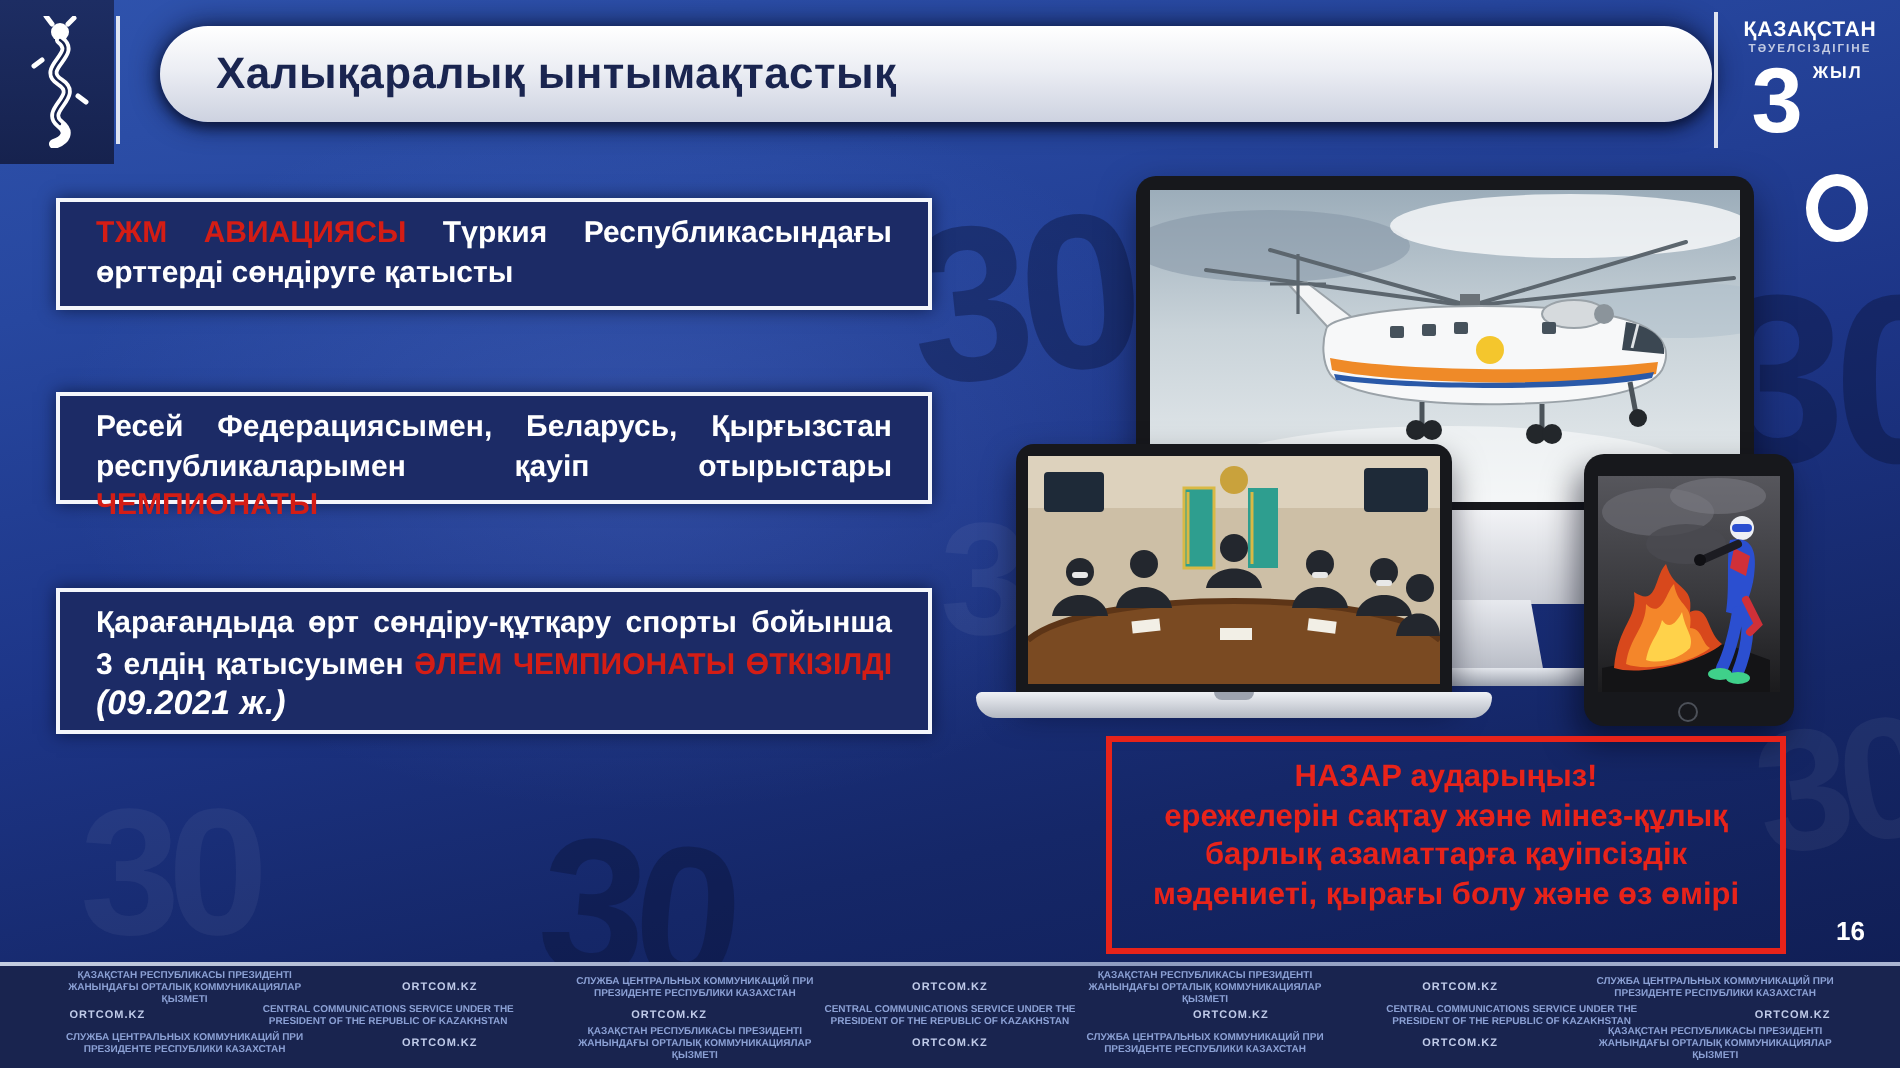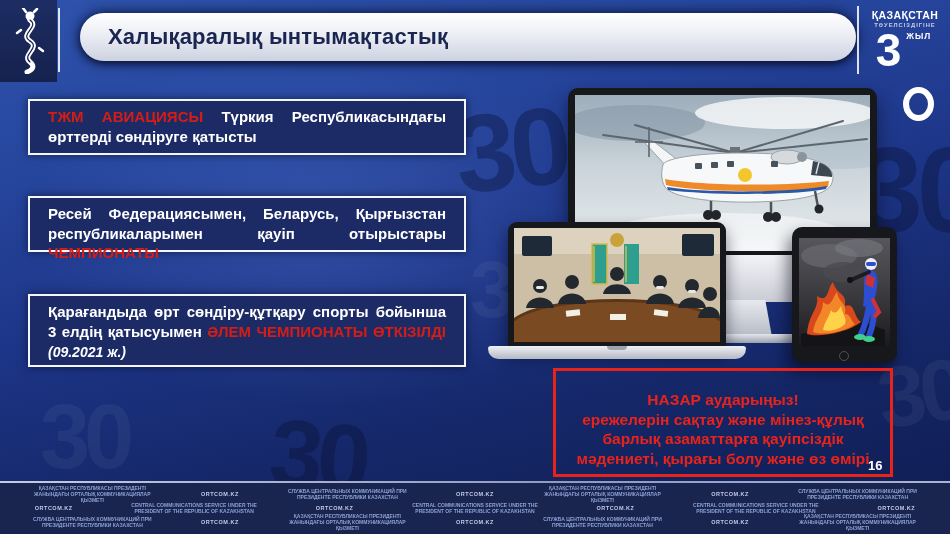--- a/index.html
+++ b/index.html
@@ -34,21 +34,21 @@
   .logo30 .l-three{font-size:46px;line-height:40px;font-weight:800;}
   .logo30 .l-col{display:flex;flex-direction:column;align-items:center;margin-left:2px;gap:45px;}
   .logo30 .l-year{font-size:8.5px;font-weight:800;letter-spacing:1px;margin:1px 0 1px 0;}
   .logo30 .l-ring{width:19px;height:22px;border:6px solid #fff;border-radius:50%;}
 
   
   .ibox{position:absolute;left:28px;width:438px;z-index:3;background:#1c2b66;
     border:2px solid #f4f6fb;box-shadow:0 0 8px rgba(4,8,28,.6);box-sizing:border-box;padding:6px 18px;}
   .ibox p{margin:0;font-size:15px;line-height:19.5px;font-weight:700;color:#ffffff;text-align:justify;}
   .red{color:#d41d15;}
-  .note{font-style:italic;font-size:14px;}
+  .note{font-style:italic;font-size:17px;}
 
   
   .monitor-frame{position:absolute;left:568px;top:88px;width:309px;height:170px;z-index:4;
     background:#17181c;border-radius:10px;padding:7px;box-sizing:border-box;box-shadow:0 8px 18px rgba(0,4,18,.5);}
   .monitor-frame .screen{width:100%;height:100%;overflow:hidden;background:#aebbc4;}
   .monitor-chin{position:absolute;left:568px;top:255px;width:309px;height:47px;z-index:4;
     background:linear-gradient(180deg,#f2f3f6,#c9ccd4);border-radius:0 0 8px 8px;}
   .monitor-neck{position:absolute;left:705px;top:300px;width:67px;height:37px;z-index:4;
     background:linear-gradient(180deg,#e7e9ee,#b6bac4);clip-path:polygon(10% 0,90% 0,100% 100%,0 100%);}
   .monitor-base{position:absolute;left:698px;top:334px;width:99px;height:9px;z-index:4;
@@ -61,24 +61,24 @@
     background:linear-gradient(180deg,#eff1f5,#b3b8c2);border-radius:3px 3px 11px 11px;}
   .laptop-base::after{content:"";position:absolute;left:46%;top:0;width:8%;height:4px;background:#9da3af;border-radius:0 0 4px 4px;}
 
   .tablet-frame{position:absolute;left:792px;top:227px;width:105px;height:136px;z-index:6;
     background:#17181c;border-radius:10px;padding:11px 7px 17px 7px;box-sizing:border-box;box-shadow:-4px 8px 16px rgba(0,4,18,.55);}
   .tablet-frame .screen{width:100%;height:100%;overflow:hidden;background:#2c2c30;}
   .tablet-home{position:absolute;left:839px;top:351px;width:8px;height:8px;border:1.5px solid #4c5058;border-radius:50%;z-index:7;}
 
   
   .warning-box{position:absolute;left:553px;top:368px;width:340px;height:109px;z-index:6;
-    border:3px solid #e8231a;box-sizing:border-box;padding-top:19px;}
+    border:3px solid #e8231a;box-sizing:border-box;padding-top:8px;}
   .warn-line{font-size:15.5px;line-height:19.5px;font-weight:700;color:#e8231a;text-align:center;}
 
-  .page-number{position:absolute;left:868px;top:458px;z-index:6;font-size:13px;font-weight:700;color:#ffffff;}
+  .page-number{position:absolute;left:918px;top:458px;z-index:6;font-size:13px;font-weight:700;color:#ffffff;}
 
   
   .footer-sep{position:absolute;left:0;top:481px;width:950px;height:2px;z-index:6;
     background:linear-gradient(90deg,#c4cde0,#8d9bc0 60%,#aab5d2);}
   .footer-band{position:absolute;left:0;top:483px;width:950px;height:51px;z-index:6;
     background:#19244f;padding-top:4px;box-sizing:border-box;}
   .footer-row{display:flex;justify-content:space-around;align-items:center;height:14px;padding:0 6px;}
   .f-item{text-align:center;}
   .f-text{width:128px;font-size:5px;line-height:6px;font-weight:700;color:#8ba0d4;}
   .f-site{font-size:5.5px;font-weight:800;color:#c0cbe9;letter-spacing:.5px;}

